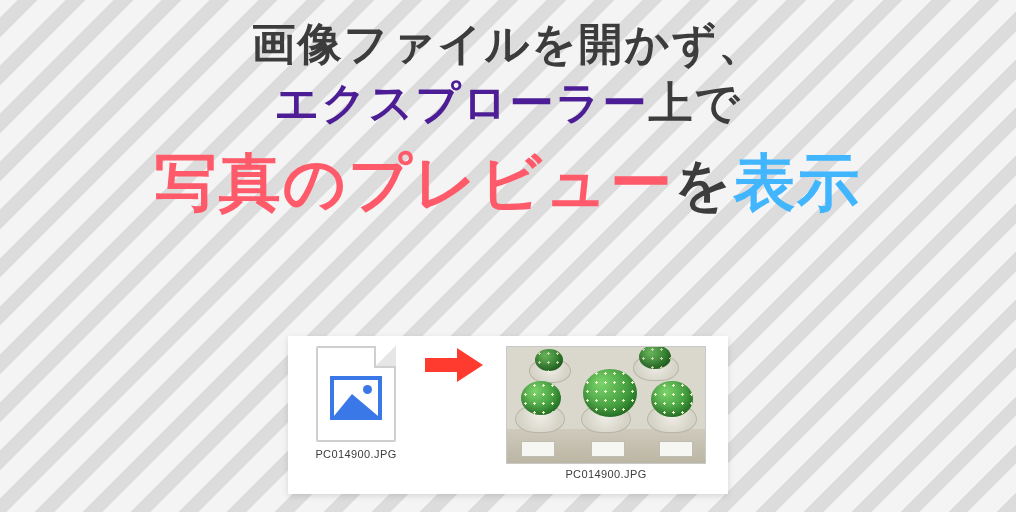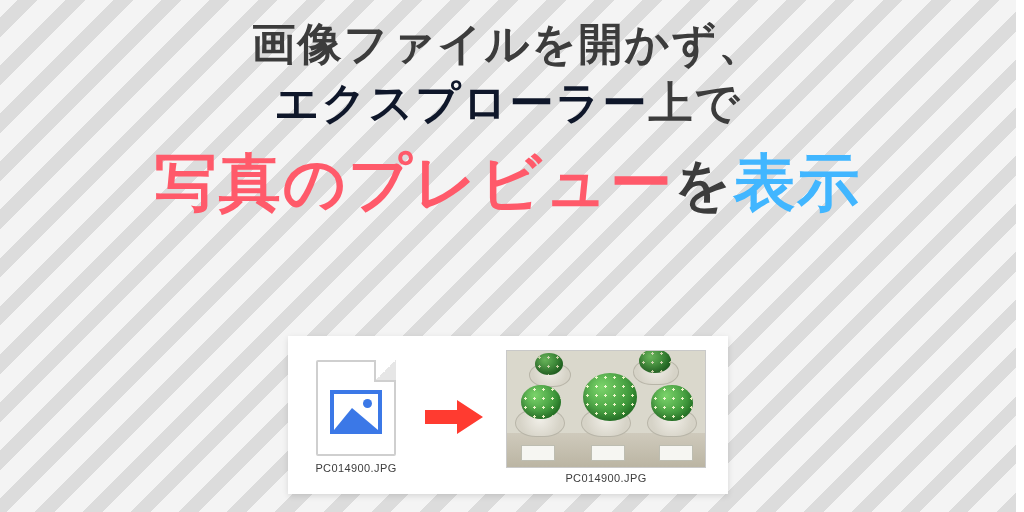--- a/index.html
+++ b/index.html
@@ -24,40 +24,40 @@
     position: relative;
     padding-top: 18px;
     text-align: center;
     font-family: "Hiragino Maru Gothic ProN", "Yu Gothic", "Meiryo", sans-serif;
     font-weight: 800;
   }
 
   .line { line-height: 1.2; margin-bottom: 6px; letter-spacing: 2px; }
 
   .c-dark   { color: #3c3c3c; }
-  .c-orange { color: #0f172a; }
+  .c-orange { color: #4c1d95; }
   .c-red    { color: #ff5a6a; }
   .c-blue   { color: #41b6ff; }
 
   .sz-m  { font-size: 44px; }
   .sz-l  { font-size: 62px; margin-top: 16px; }
   .sz-l2 { font-size: 56px; }
 
   
   .demo {
     position: absolute;
     left: 50%;
     transform: translateX(-50%);
     bottom: 18px;
     width: 440px;
     height: 158px;
     background: #ffffff;
     box-shadow: 0 2px 6px rgba(0,0,0,0.12);
     display: flex;
-    align-items: center;
+    align-items: flex-start;
     justify-content: space-between;
     padding: 10px 16px 6px 16px;
   }
 
   .file-left { width: 104px; text-align: center; }
   .generic-icon {
     position: relative;
     width: 80px; height: 96px;
     margin: 0 auto 6px auto;
     background: #ffffff;

